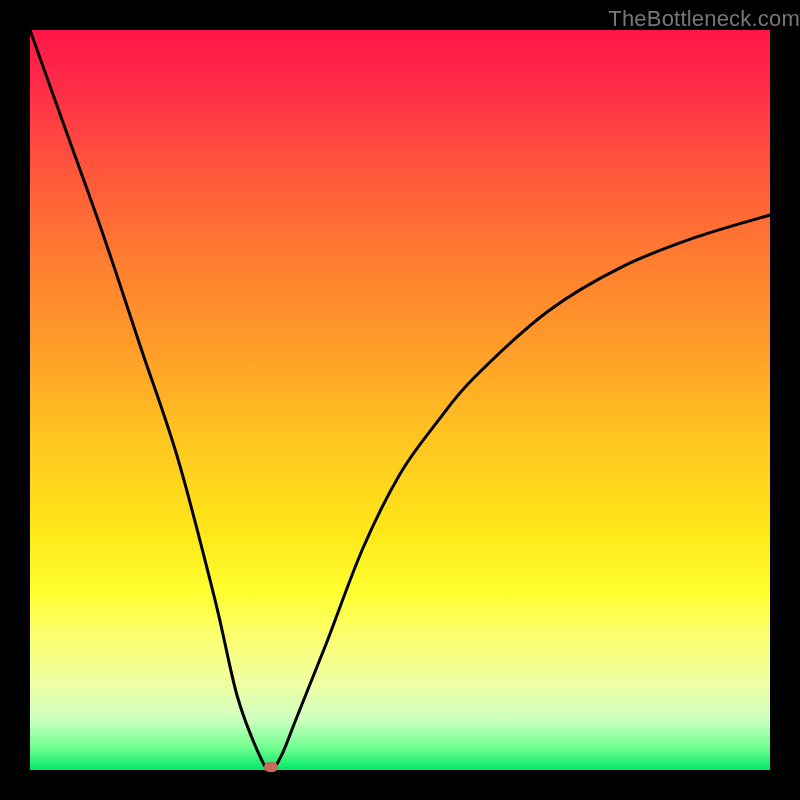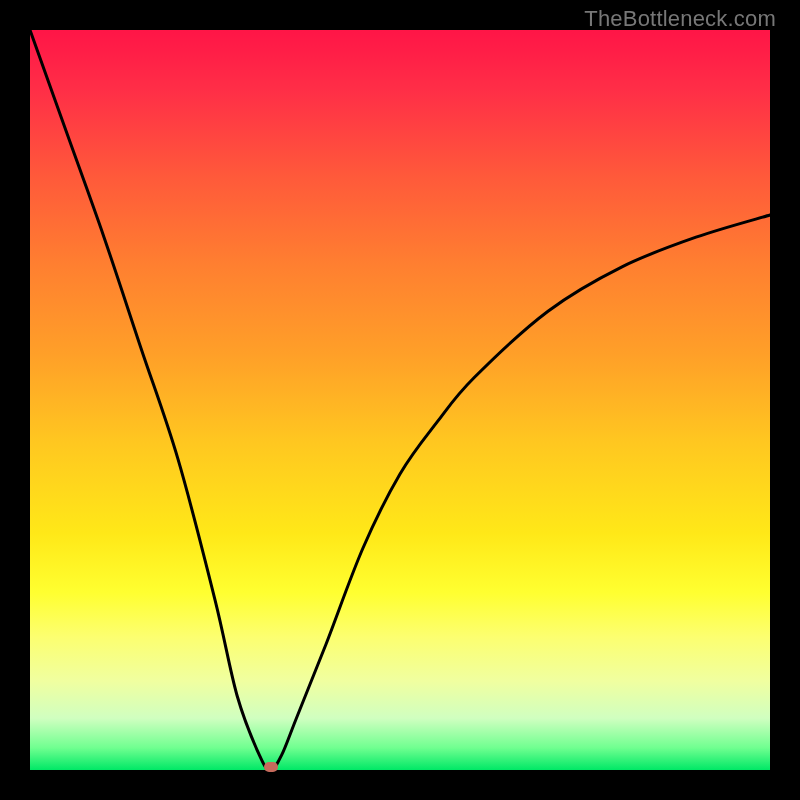--- a/index.html
+++ b/index.html
@@ -27,21 +27,21 @@
       #ffff30 76%,
       #fcff70 82%,
       #f0ffa0 88%,
       #d0ffc0 93%,
       #70ff90 97%,
       #00e866 100%);
   }
   .watermark {
     position: absolute;
     top: 6px;
-    right: 24px;
+    right: 0;
     font-family: Arial, Helvetica, sans-serif;
     font-size: 22px;
     color: #777;
     letter-spacing: 0.2px;
   }
   svg.curve {
     position: absolute;
     left: 0;
     top: 0;
     width: 740px;

